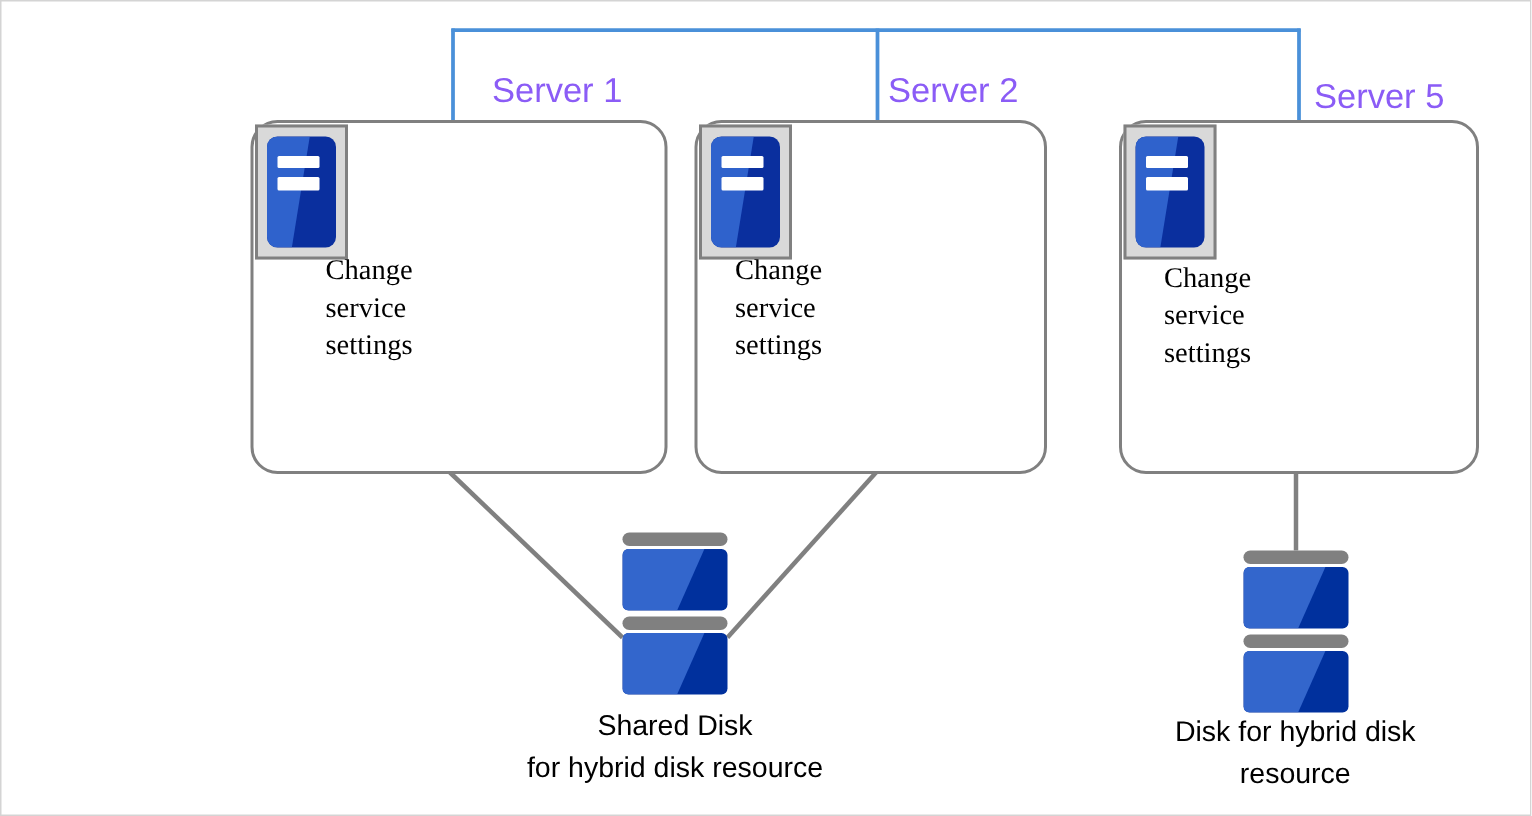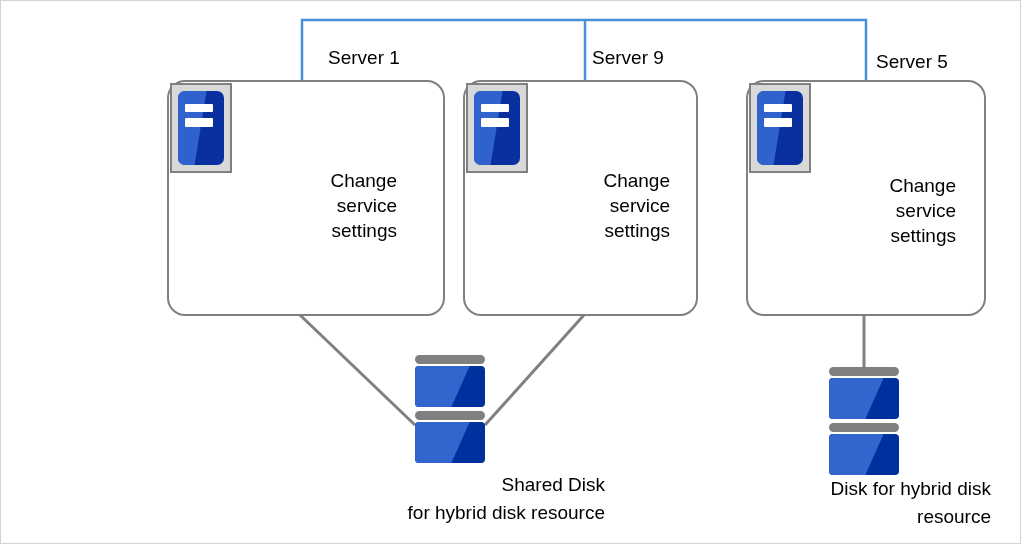--- a/index.html
+++ b/index.html
@@ -69,32 +69,33 @@
     height: 12%;
     background: #ffffff;
     border-radius: 1px;
   }
   .icon-bar.b1 { top: 17%; }
   .icon-bar.b2 { top: 37%; }
 
   
   .box-caption {
     position: absolute;
-    text-align: right;
+    text-align: left;
     font-size: 19px;
     line-height: 25px;
     color: #000000;
     white-space: pre-line;
+    font-family: Liberation Serif, serif;
   }
 
   
   .server-label {
     position: absolute;
-    font-size: 19px;
-    color: #000000;
+    font-size: 23px;
+    color: #8b5cf6;
     white-space: nowrap;
   }
 
   
   .disk {
     position: absolute;
     width: 70px;
   }
   .disk-cap {
     width: 70px;
@@ -117,21 +118,21 @@
     left: 0; top: 0;
     width: 100%; height: 100%;
     background: #3366cc;
     clip-path: polygon(0 0, 78% 0, 52% 100%, 0 100%);
   }
   .disk-gap { height: 4px; }
 
   
   .disk-caption {
     position: absolute;
-    text-align: right;
+    text-align: center;
     font-size: 19px;
     line-height: 28px;
     color: #000000;
     white-space: pre-line;
   }
 </style>
 </head>
 <body>
 
 <div id="canvas">
@@ -144,21 +145,21 @@
     <line x1="865" y1="18" x2="865" y2="79" stroke="#4a90d9" stroke-width="2.5"></line>
 
     <line x1="299" y1="314" x2="414" y2="424" stroke="#808080" stroke-width="3"></line>
 
     <line x1="583" y1="314" x2="484" y2="424" stroke="#808080" stroke-width="3"></line>
 
     <line x1="863" y1="314" x2="863" y2="366" stroke="#808080" stroke-width="3"></line>
   </svg>
 
   <div class="server-label" style="left:327px; top:46px;">Server 1</div>
-  <div class="server-label" style="left:591px; top:46px;">Server 9</div>
+  <div class="server-label" style="left:591px; top:46px;">Server 2</div>
   <div class="server-label" style="left:875px; top:50px;">Server 5</div>
 
   <div class="server-box" style="left:166px; top:79px; width:278px; height:236px;"></div>
   <div class="icon-frame" style="left:169px; top:82px;">
     <div class="icon-body">
       <div class="icon-bar b1"></div>
       <div class="icon-bar b2"></div>
     </div>
   </div>
   <div class="box-caption" style="left:216px; top:167px; width:180px;">Change

